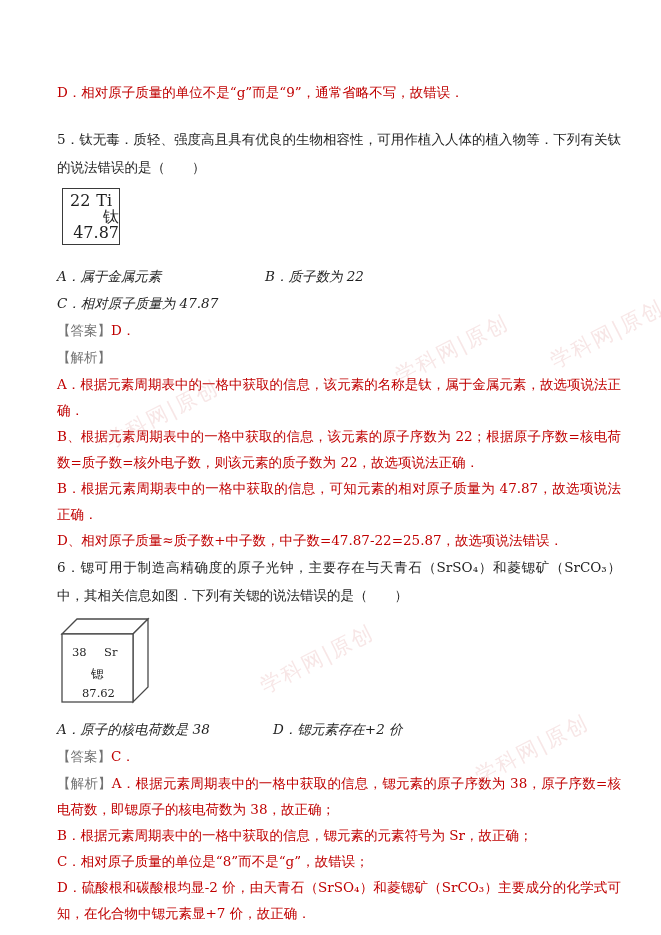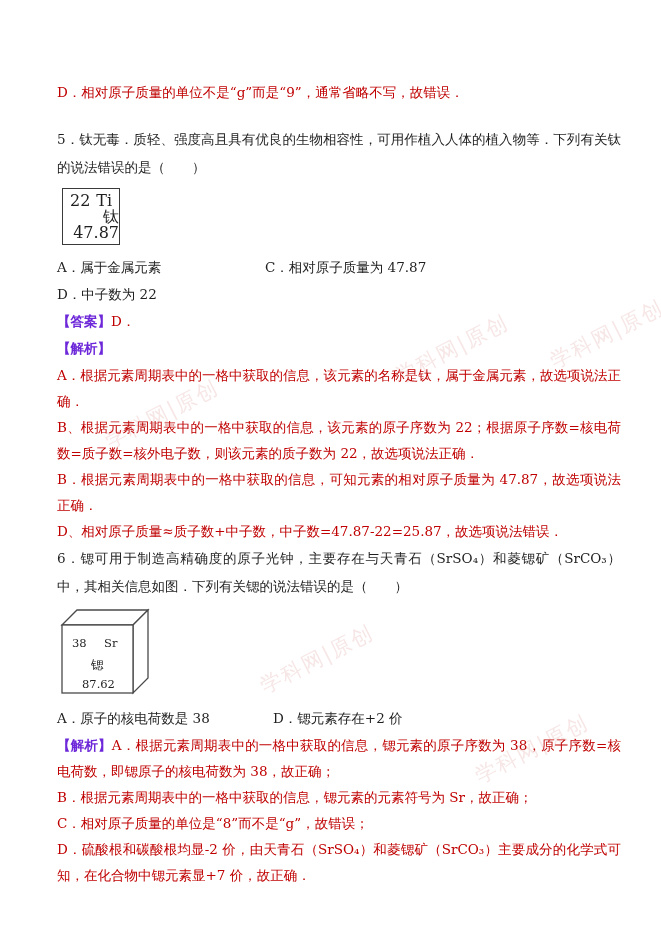--- a/index.html
+++ b/index.html
@@ -11,23 +11,23 @@
     padding:79px 40px 0 57px;
     overflow:hidden;
     font-family:"DejaVu Serif","Liberation Serif",serif;
     font-size:13.5px;
     color:#1f1f1f;
   }
   p{margin:0;}
   .line{line-height:27px;}
   .stem{line-height:28px;text-align:justify;}
   .red{color:#c00000;}
-  .tag{color:#6d28d9;font-weight:bold;}
+  .tag{color:#737373;font-weight:normal;}
   .ana{line-height:26px;text-align:justify;}
-  .opts{display:grid;grid-template-columns:208px auto;line-height:27px;margin-top:0;}
+  .opts{display:grid;grid-template-columns:208px auto;line-height:27px;margin-top:9px;font-style:italic;}
   
   .el-card{
     display:inline-block;
     width:56px;
     border:1px solid #3a3a3a;
     margin:7px 0 9px 5px;
     padding:4px 0 3px 0;
     text-align:right;
     line-height:16px;
     font-size:16px;
@@ -68,22 +68,22 @@
     <div class="row1">
       <span>22</span>
       <span>Ti</span>
     </div>
     <div>钛</div>
     <div>47.87</div>
   </div>
 
   <div class="opts">
     <span>A．属于金属元素</span>
+    <span>B．质子数为 22</span>
     <span>C．相对原子质量为 47.87</span>
-    <span>D．中子数为 22</span>
   </div>
 
   <p class="line">
     <span class="tag">【答案】</span><span class="red">D．</span>
   </p>
   <p class="line">
     <span class="tag">【解析】</span>
   </p>
   <p class="ana red">A．根据元素周期表中的一格中获取的信息，该元素的名称是钛，属于金属元素，故选项说法正确．</p>
   <p class="ana red">B、根据元素周期表中的一格中获取的信息，该元素的原子序数为 22；根据原子序数=核电荷数=质子数=核外电子数，则该元素的质子数为 22，故选项说法正确．</p>
@@ -103,20 +103,23 @@
       <text x="31" y="61" font-size="12.5">锶</text>
       <text x="22" y="80" font-size="11.5">87.62</text>
     </svg>
   </div>
 
   <div class="opts" style="grid-template-columns:216px auto;">
     <span>A．原子的核电荷数是 38</span>
     <span>D．锶元素存在+2 价</span>
   </div>
 
+  <p class="line">
+    <span class="tag">【答案】</span><span class="red">C．</span>
+  </p>
   <p class="ana red">
     <span class="tag">【解析】</span><span>A．根据元素周期表中的一格中获取的信息，锶元素的原子序数为 38，原子序数=核电荷数，即锶原子的核电荷数为 38，故正确；</span>
   </p>
   <p class="ana red">B．根据元素周期表中的一格中获取的信息，锶元素的元素符号为 Sr，故正确；</p>
   <p class="ana red">C．相对原子质量的单位是“8”而不是“g”，故错误；</p>
   <p class="ana red">D．硫酸根和碳酸根均显-2 价，由天青石（SrSO₄）和菱锶矿（SrCO₃）主要成分的化学式可知，在化合物中锶元素显+7 价，故正确．</p>
 
   
   
 

